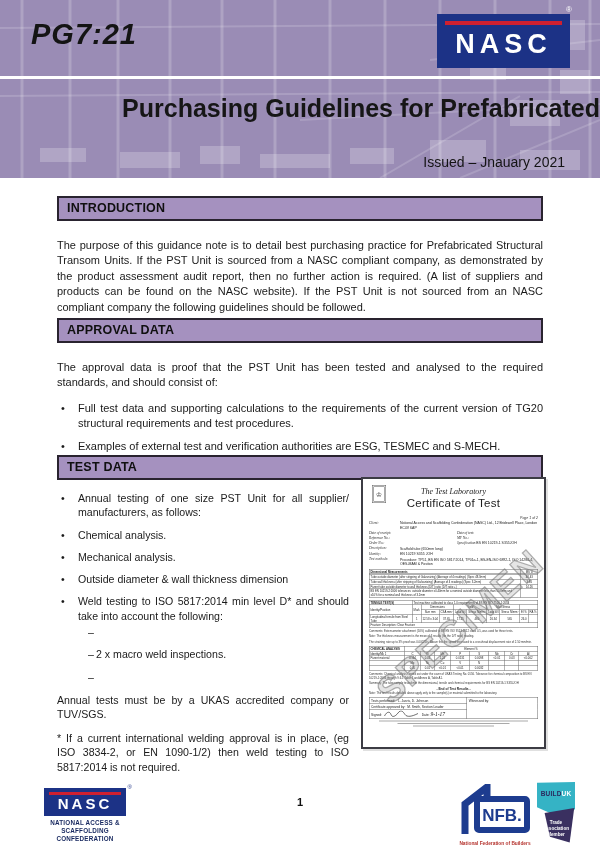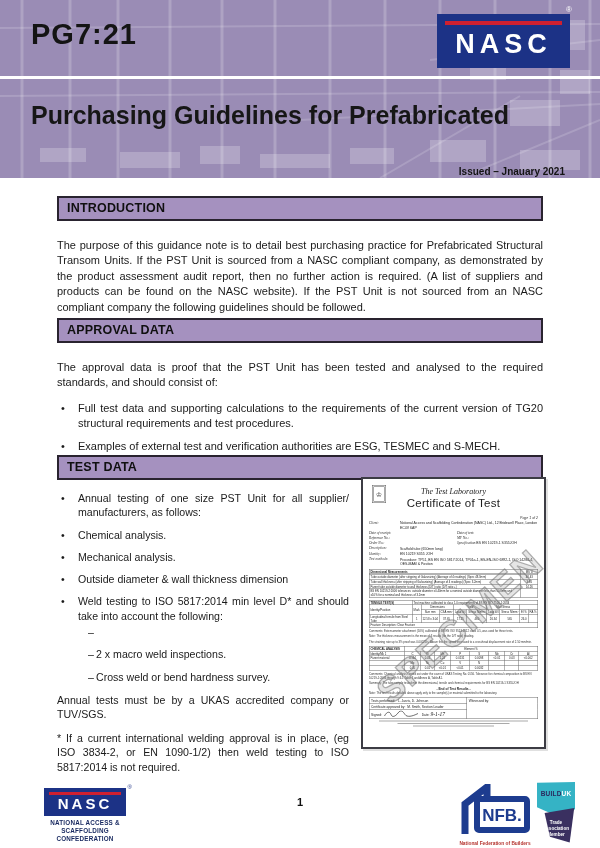--- a/index.html
+++ b/index.html
@@ -6,32 +6,32 @@
   html,body { width:600px; }
   body {
     position:relative; width:600px; height:848px; background:#ffffff;
     font-family:"Liberation Sans", sans-serif; color:#1a1a1a; overflow:hidden;
   }
   
   .hdr { position:absolute; top:0; left:0; width:600px; height:178px; background:#9a8cb5; overflow:hidden; }
   .hdr svg.pattern { position:absolute; top:0; left:0; }
   .hdr-top { position:absolute; top:0; left:0; width:600px; height:76px; }
   .hdr-sep { position:absolute; top:76px; left:0; width:600px; height:3px; background:#ffffff; }
-  .doc-code { position:absolute; left:31px; top:18px; font-size:29px; font-weight:bold; letter-spacing:1px; color:#141414; }
+  .doc-code { position:absolute; left:31px; top:18px; font-size:29px; font-weight:bold; letter-spacing:1px; color:#141414;font-style:italic; }
   .nasc-box { position:relative; background:#1c3286; }
   .nasc-box .stripe { position:absolute; left:6%; right:6%; background:#cf2030; }
   .nasc-box .word { position:absolute; left:0; right:0; text-align:center; color:#ffffff; font-weight:bold; }
   .nasc-hdr { position:absolute; left:437px; top:14px; width:133px; height:54px; }
   .nasc-hdr .stripe { top:7px; height:4px; }
   .nasc-hdr .word { top:15px; font-size:27px; letter-spacing:5px; }
   .nasc-hdr .reg { position:absolute; right:-2px; top:-9px; color:#ffffff; font-size:8px; }
-  .hdr-title { position:absolute; top:89px; left:0; width:600px; height:99px; }
+  .hdr-title { position:absolute; top:82px; left:0; width:600px; height:99px;text-align:right; }
   .title-line { position:relative; margin-left:31px; font-size:25px; font-weight:bold; color:#161616; line-height:30px; }
   .title-line.first { margin-top:11px; }
-  .issued { position:absolute; right:35px; bottom:11px; font-size:10px; font-weight:bold; color:#141414;margin-left:8px; }
+  .issued { position:absolute; right:35px; bottom:11px; font-size:14px; font-weight:normal; color:#141414;margin-left:8px; }
   
   .section { position:absolute; left:57px; width:486px; }
   .bar { background:#a591bf; border:2px solid #29232f; padding:3px 16px 4px 8px; font-size:12.5px; font-weight:bold; color:#101010; letter-spacing:0.2px; }
   .para { margin-top:17px; font-size:11px; line-height:1.4; text-align:justify; color:#1a1a1a; }
   .bullets { margin-top:10px; }
   .li { display:flex; margin-bottom:9px; font-size:11px; line-height:1.35; }
   .li .mk { width:21px; padding-left:4px; flex:none; }
   .li .tx { flex:1; text-align:justify; }
   
   .leftcol { width:292px; margin-top:11px; font-size:10.6px; line-height:1.36; }
@@ -197,21 +197,20 @@
           <span class="mk">–</span>
         </div>
 
         <div class="li sub">
           <span class="mk">–</span>
           <span class="tx">2 x macro weld inspections.</span>
         </div>
 
         <div class="li sub">
           <span class="mk">–</span>
-          <span class="tx">Cross weld or bend hardness survey.</span>
         </div>
       </div>
     <div class="note">Annual tests must be by a UKAS accredited company or TUV/SGS.</div>
     <div class="note">* If a current international welding approval is in place, (eg ISO 3834-2, or EN 1090-1/2) then weld testing to ISO 5817:2014 is not required.</div>
   </div>
 </div>
 
 <div class="cert">
   <div class="cert-inner">
     <div class="cert-head">

